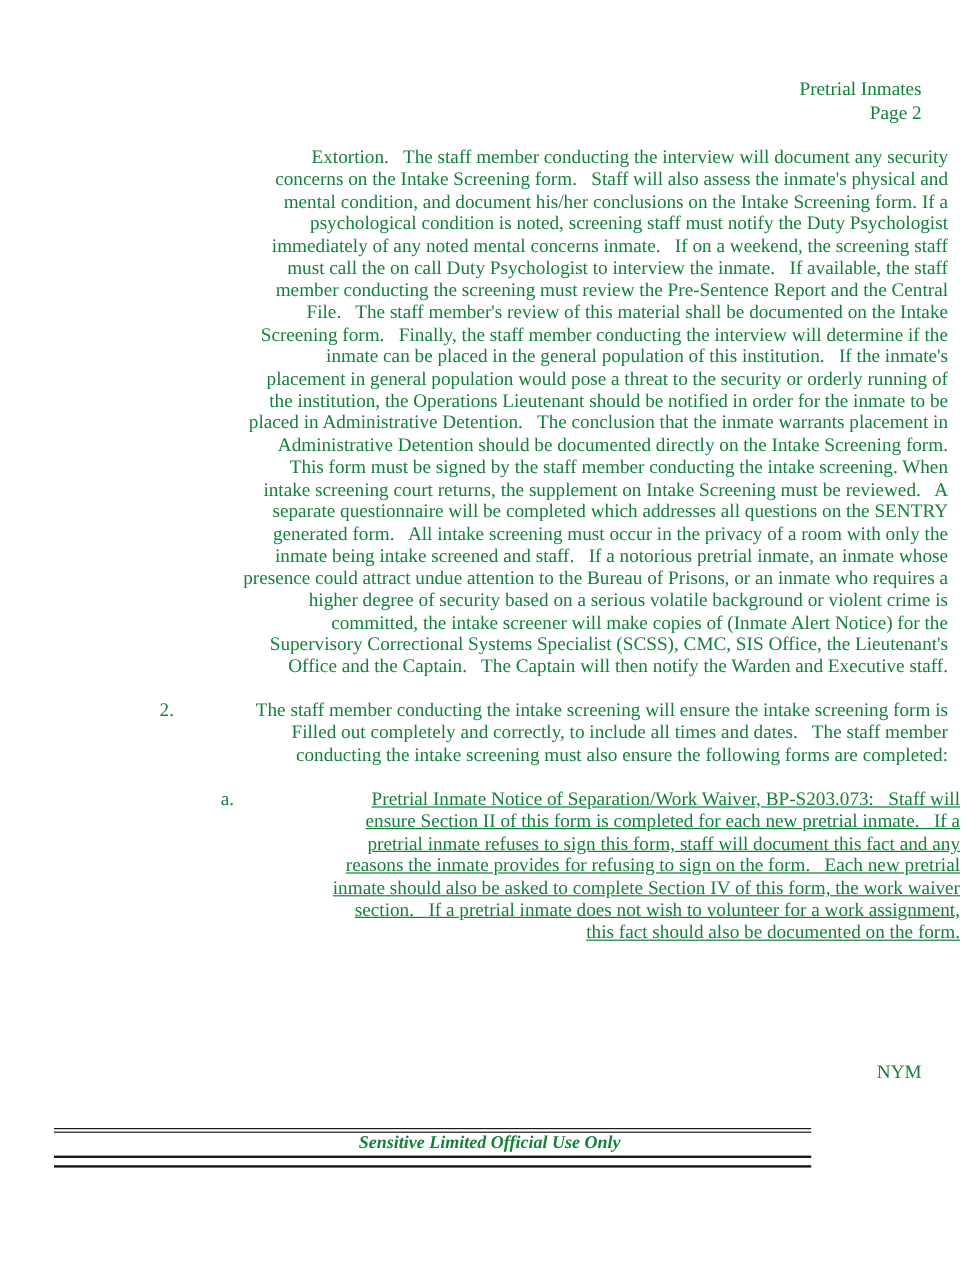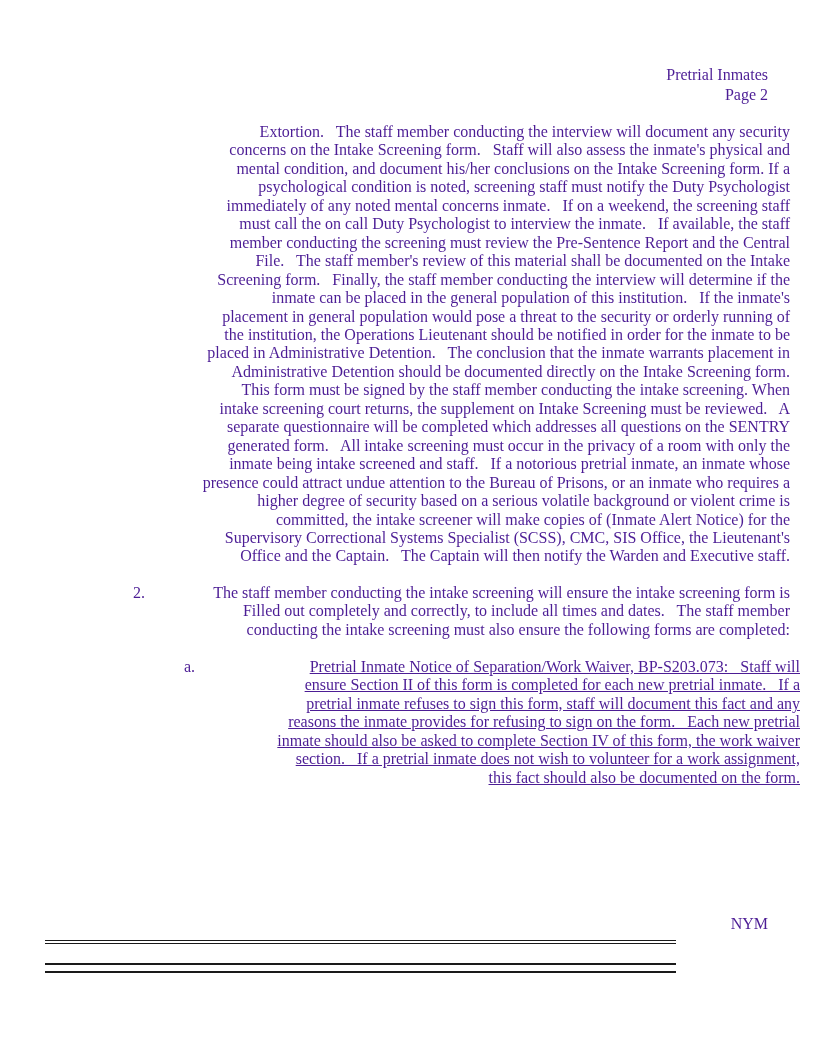--- a/index.html
+++ b/index.html
@@ -4,21 +4,21 @@
 <style>
   * { margin: 0; padding: 0; box-sizing: border-box; }
   html, body { background: #ffffff; }
   .page {
     position: relative;
     width: 816px;
     height: 1056px;
     background: #ffffff;
     font-family: "Liberation Serif", "DejaVu Serif", serif;
     font-size: 16px;
-    color: #4c1d95;
+    color: #15803d;
     overflow: hidden;
     border-radius: 20px;
   }
   .hdr {
     position: absolute;
     top: 65px;
     right: 48px;
     text-align: right;
     line-height: 20px;
   }
@@ -29,21 +29,21 @@
     text-align: right;
   }
   .para1 { left: 178px; top: 123px; width: 612px; }
   .num   { position: absolute; left: 133px; top: 584px; line-height: 18.45px; }
   .item2 { left: 188px; top: 584px; width: 602px; }
   .letter{ position: absolute; left: 184px; top: 658px; line-height: 18.45px; }
   .itema { left: 238px; top: 658px; width: 562px; text-decoration: underline; }
   .itema2{ left: 238px; top: 805px; width: 562px; }
   .initials {
     position: absolute;
-    top: 914px;
+    top: 884px;
     right: 48px;
     line-height: 19px;
     margin-left: 29px;
   }
   .rule { position: absolute; left: 45px; width: 631px; }
   .rule-top {
     top: 940px;
     height: 2px;
     border-top: 1.5px solid #1a1a1a;
     border-bottom: 1.5px solid #1a1a1a;
@@ -108,16 +108,17 @@
 ensure Section II of this form is completed for each new pretrial inmate.   If a
 pretrial inmate refuses to sign this form, staff will document this fact and any
 reasons the inmate provides for refusing to sign on the form.   Each new pretrial
 inmate should also be asked to complete Section IV of this form, the work waiver
 section.   If a pretrial inmate does not wish to volunteer for a work assignment,
 this fact should also be documented on the form.</div>
 
   <div class="initials">NYM</div>
 
   <div class="rule rule-top"></div>
+  <div class="banner">Sensitive Limited Official Use Only</div>
   <div class="rule rule-mid"></div>
   <div class="rule rule-bottom"></div>
 
 </div>
 
 </body></html>

